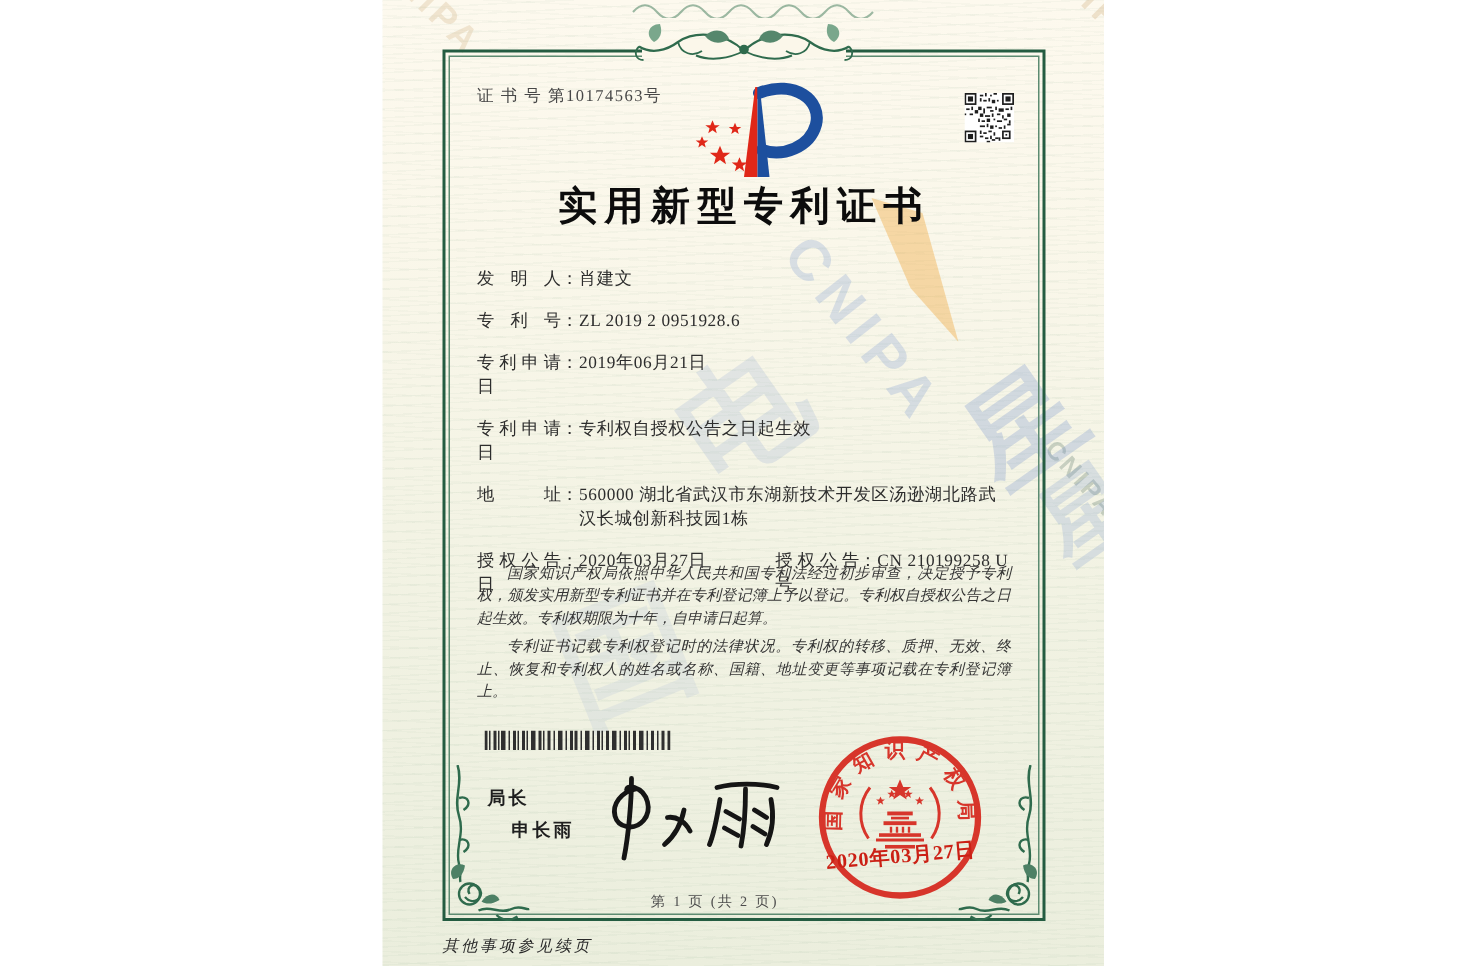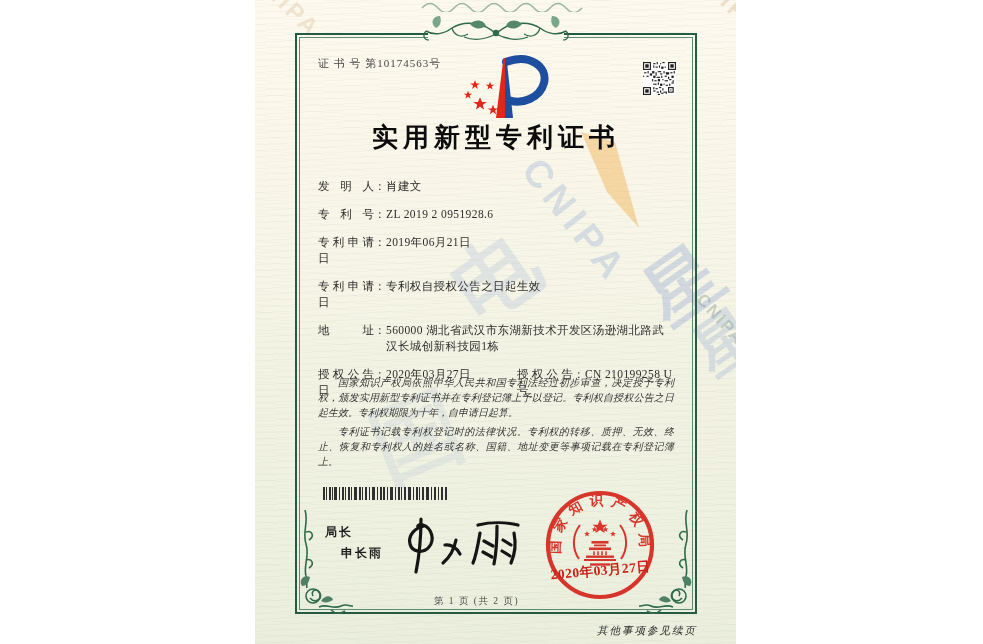--- a/index.html
+++ b/index.html
@@ -58,21 +58,21 @@
   .sig-role{position:absolute;left:70px;top:524px;z-index:3;font-family:"Liberation Sans",sans-serif;
             font-weight:bold;font-size:12px;color:#1f1f1f;letter-spacing:2px;}
   .sig-name{position:absolute;left:86px;top:545px;z-index:3;font-family:"Liberation Sans",sans-serif;
             font-weight:bold;font-size:12px;color:#1f1f1f;letter-spacing:2px;}
   .sig-hand{position:absolute;left:135px;top:512px;width:140px;height:66px;z-index:3;}
   .seal{position:absolute;left:286px;top:486px;width:118px;height:118px;z-index:4;opacity:.93;}
   .seal-date{position:absolute;left:268px;top:562px;width:155px;text-align:center;z-index:5;
              transform:rotate(-5deg);font-size:13.5px;font-weight:bold;color:#cb2015;letter-spacing:.5px;}
   .page-num{position:absolute;left:40px;top:595px;width:363px;text-align:center;z-index:3;
             font-size:9.5px;color:#4c4c4c;letter-spacing:1.5px;}
-  .footer-note{position:absolute;left:40px;top:624px;width:402px;text-align:right;z-index:3;
+  .footer-note{position:absolute;left:40px;top:624px;width:402px;text-align:left;z-index:3;
                font-size:10.5px;color:#2a2a2a;letter-spacing:2px;font-style:italic;}
   
   .orn-top{position:absolute;left:141px;top:12px;width:200px;height:38px;z-index:3;}
   .orn-squiggle{position:absolute;left:165px;top:0px;width:170px;height:12px;z-index:2;}
   .flourish{position:absolute;width:56px;height:108px;z-index:3;}
   .flourish.bl{left:42px;top:510px;}
   .flourish.br{left:384px;top:510px;transform:scaleX(-1);}
 </style>
 </head>
 <body>

